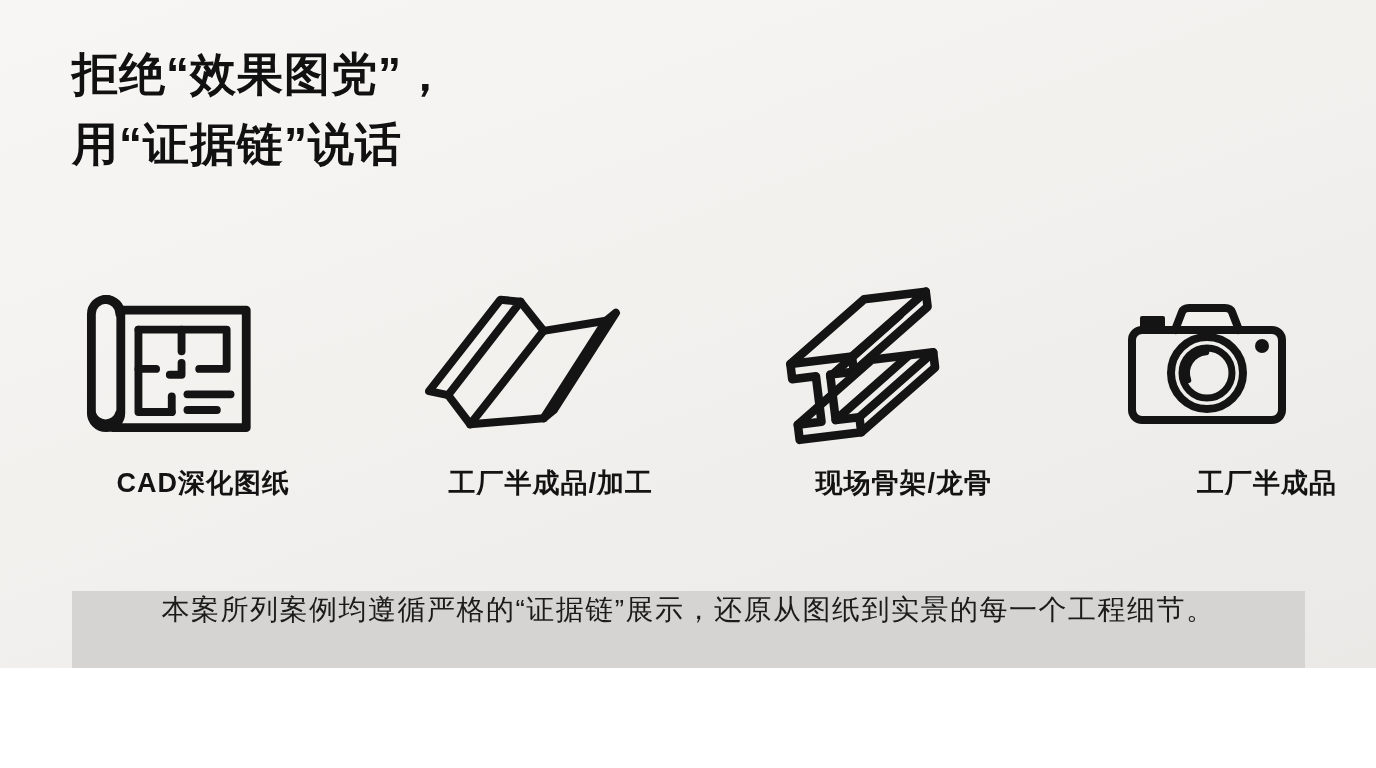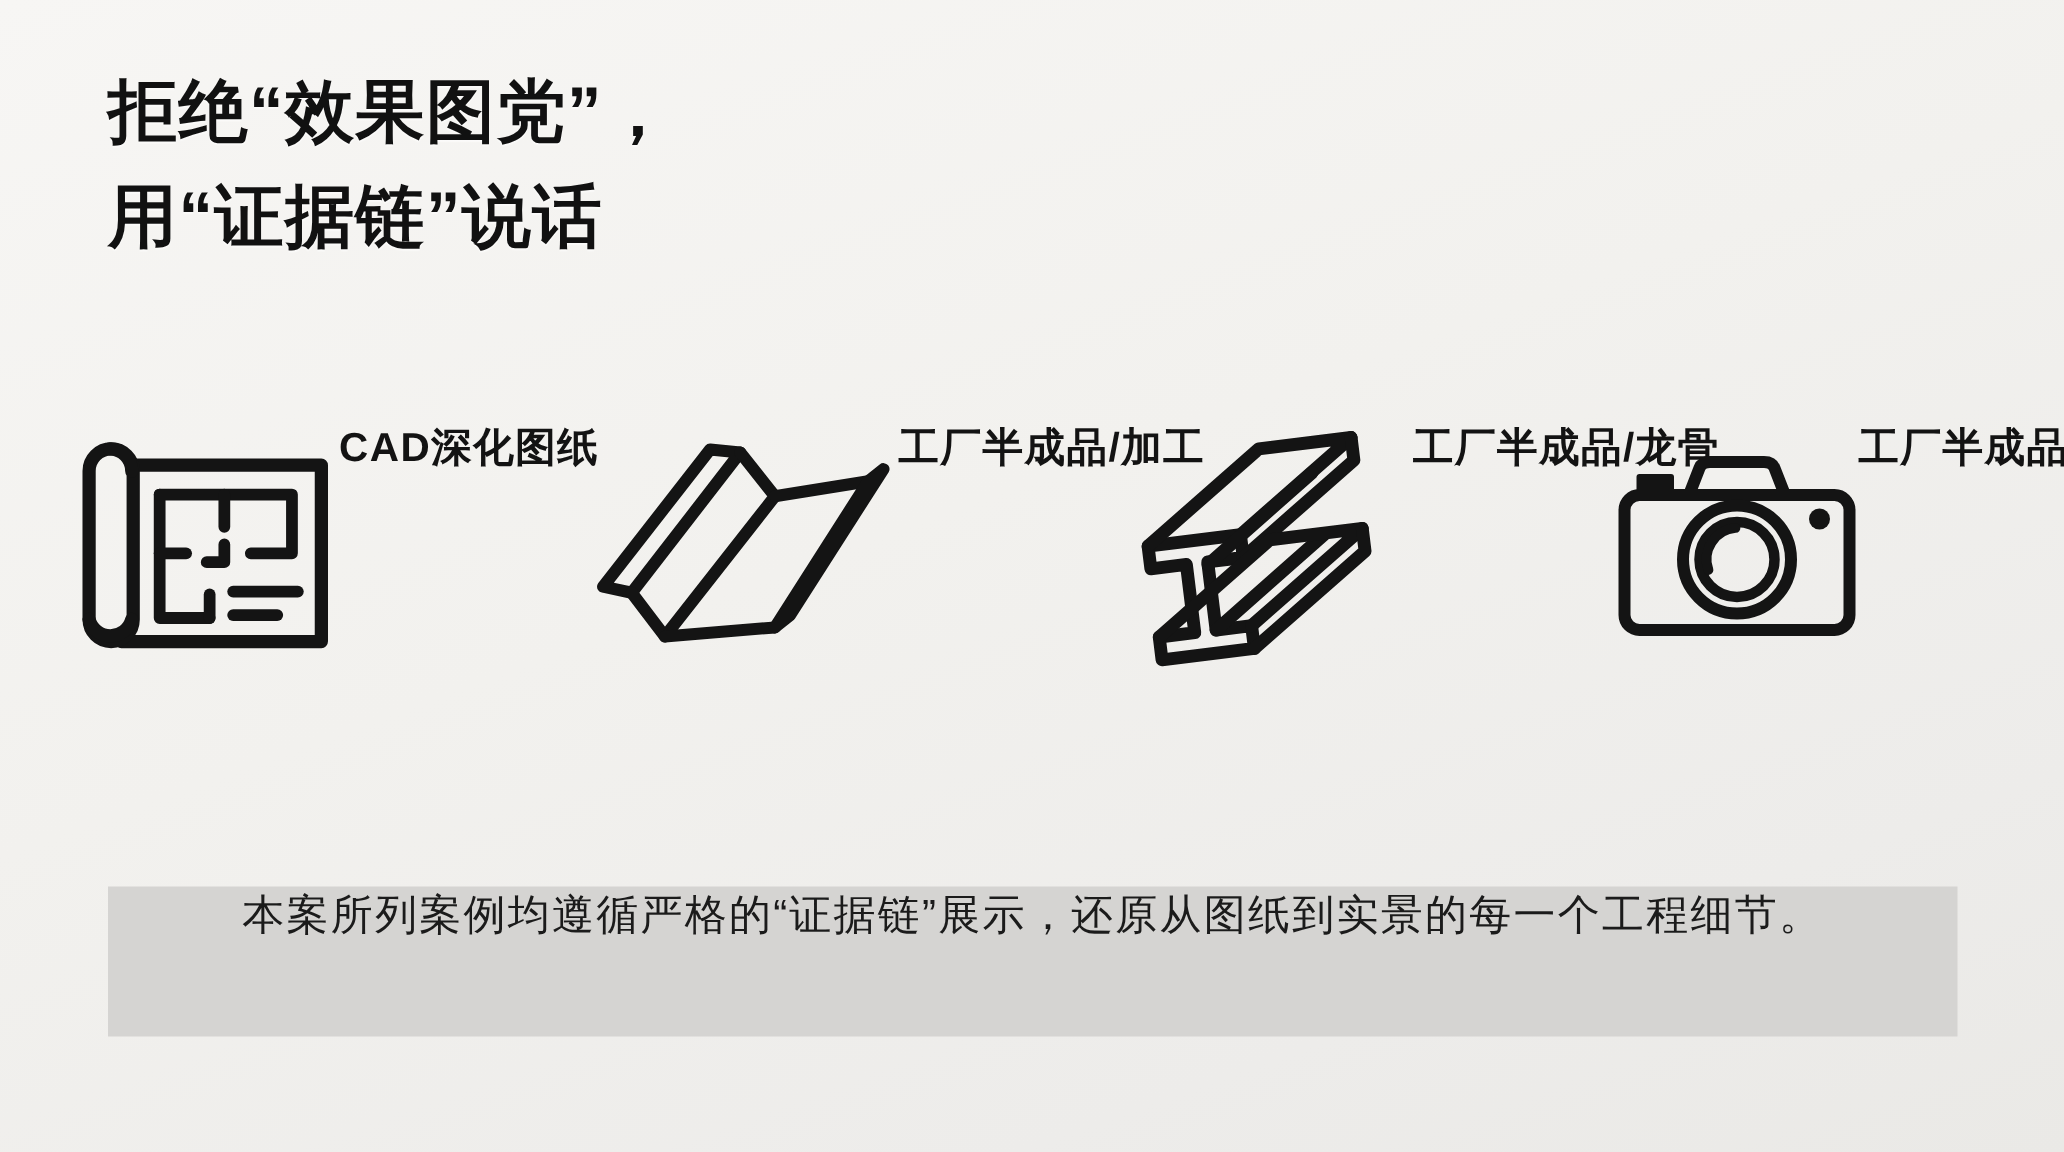--- a/index.html
+++ b/index.html
@@ -3,39 +3,39 @@
 <meta charset="utf-8">
 <style>
   html, body { margin: 0; padding: 0; }
   body {
     width: 1376px; height: 768px;
     font-family: "Liberation Sans", "DejaVu Sans", sans-serif;
     color: #141414;
   }
   .slide {
     position: relative;
-    width: 1376px; height: 768px;
+    width: 1376px; height: 668px;
     background: linear-gradient(160deg, #f7f6f4 0%, #f2f1ee 45%, #edecea 80%, #eae9e6 100%);
     overflow: hidden;
   }
   .title {
     position: absolute;
     left: 72px; top: 40px;
     font-size: 46px;
     font-weight: bold;
     line-height: 1.52;
     letter-spacing: 1px;
     color: #111;
     text-shadow: 0 1px 1px rgba(255,255,255,.6);
   }
   .flow { position: absolute; left: 0; top: 270px; width: 1376px; height: 240px; }
   .step {
     position: absolute; top: 0;
     width: 260px;
-    display: flex; flex-direction: row; align-items: flex-start;
+    display: flex; flex-direction: column; align-items: flex-end;
   }
   .step .icon-box {
     height: 185px; width: 100%;
     display: flex; align-items: center; justify-content: center;
   }
   .step .step-label {
     margin-top: 10px;
     font-size: 27px;
     font-weight: bold;
     letter-spacing: 1px;
@@ -132,21 +132,21 @@
             <path d="M30 70 H95 V86 H70 V134 H95 V150 H30 V134 H55 V86 H30 Z"></path>
             <path d="M30 70 L115 12 L180 12 L95 70"></path>
             <path d="M180 12 V28 L95 86"></path>
             <path d="M70 88 L150 33"></path>
             <path d="M70 134 L153 77"></path>
             <path d="M30 134 L115 76 L180 76 L95 134"></path>
             <path d="M180 76 V92 L95 150"></path>
           </g>
         </svg>
       </div>
-      <div class="step-label">工厂半成品/龙骨</div>
+      <div class="step-label">现场骨架/龙骨</div>
     </div>
 
     <svg class="arrow arrow-3" viewBox="0 0 96 58">
       <polygon class="fill" points="0,15 58,15 58,0 96,29 58,58 58,43 0,43"></polygon>
     </svg>
 
     <div class="step step-4">
       <div class="icon-box">
         <svg width="162" height="127" viewBox="0 0 162 127">
           <g class="ink" stroke-width="8">

